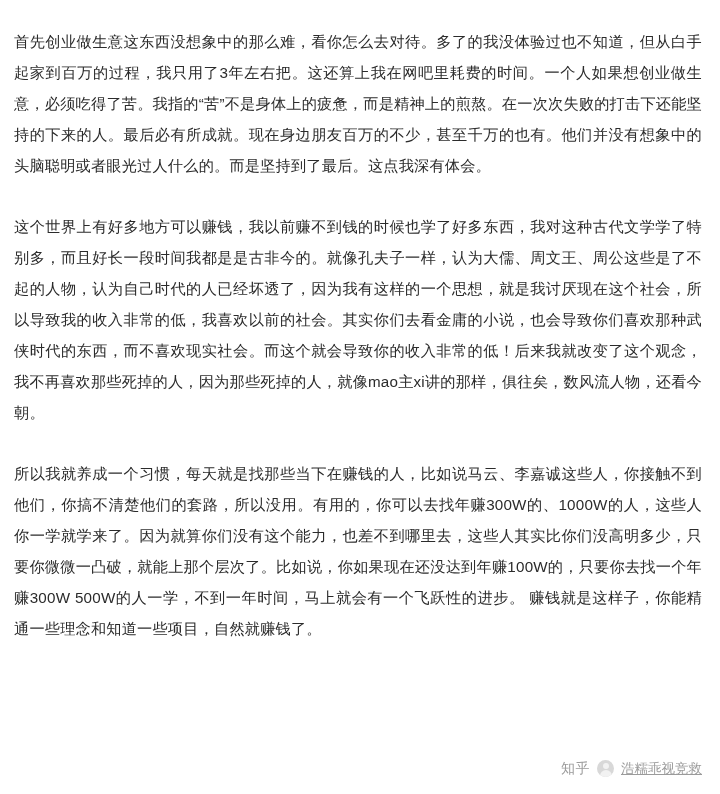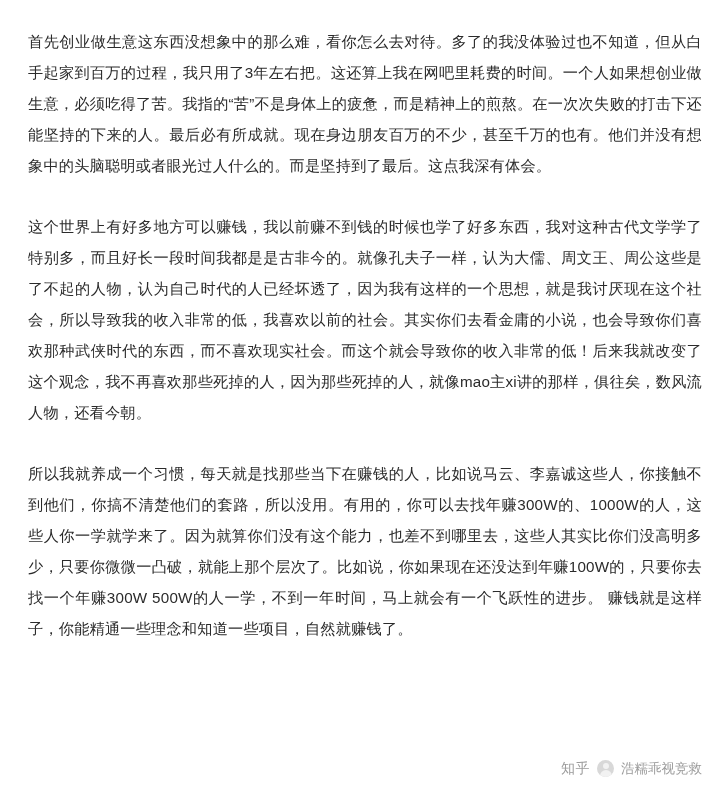--- a/index.html
+++ b/index.html
@@ -12,21 +12,21 @@
     background: #ffffff;
     font-family: "Liberation Sans", "DejaVu Sans", sans-serif;
     color: #1a1a1a;
     position: relative;
     overflow: hidden;
   }
   .page {
     width: 720px;
     height: 794px;
     box-sizing: border-box;
-    padding: 26px 18px 0 28px;
+    padding: 26px 18px 0 14px;
     position: relative;
   }
   .para {
     font-size: 15.2px;
     line-height: 31px;
     color: #2b2b2b;
     text-align: justify;
     letter-spacing: 0.2px;
     margin: 0 0 30px 0;
     word-break: break-all;
@@ -79,20 +79,21 @@
     top: 10px;
     width: 12px;
     height: 9px;
     margin-left: -6px;
     border-radius: 6px 6px 0 0;
     background: #f2f2f2;
   }
   .footer-name {
     color: #9b9b9b;
     font-size: 13.5px;
+    text-decoration: underline;
   }
 </style>
 </head>
 <body>
 
 <div class="page">
 
   <p class="para">首先创业做生意这东西没想象中的那么难，看你怎么去对待。多了的我没体验过也不知道，但从白手起家到百万的过程，我只用了3年左右把。这还算上我在网吧里耗费的时间。一个人如果想创业做生意，必须吃得了苦。我指的“苦”不是身体上的疲惫，而是精神上的煎熬。在一次次失败的打击下还能坚持的下来的人。最后必有所成就。现在身边朋友百万的不少，甚至千万的也有。他们并没有想象中的头脑聪明或者眼光过人什么的。而是坚持到了最后。这点我深有体会。</p>
   <p class="para">这个世界上有好多地方可以赚钱，我以前赚不到钱的时候也学了好多东西，我对这种古代文学学了特别多，而且好长一段时间我都是是古非今的。就像孔夫子一样，认为大儒、周文王、周公这些是了不起的人物，认为自己时代的人已经坏透了，因为我有这样的一个思想，就是我讨厌现在这个社会，所以导致我的收入非常的低，我喜欢以前的社会。其实你们去看金庸的小说，也会导致你们喜欢那种武侠时代的东西，而不喜欢现实社会。而这个就会导致你的收入非常的低！后来我就改变了这个观念，我不再喜欢那些死掉的人，因为那些死掉的人，就像mao主xi讲的那样，俱往矣，数风流人物，还看今朝。</p>
   <p class="para">所以我就养成一个习惯，每天就是找那些当下在赚钱的人，比如说马云、李嘉诚这些人，你接触不到他们，你搞不清楚他们的套路，所以没用。有用的，你可以去找年赚300W的、1000W的人，这些人你一学就学来了。因为就算你们没有这个能力，也差不到哪里去，这些人其实比你们没高明多少，只要你微微一凸破，就能上那个层次了。比如说，你如果现在还没达到年赚100W的，只要你去找一个年赚300W 500W的人一学，不到一年时间，马上就会有一个飞跃性的进步。 赚钱就是这样子，你能精通一些理念和知道一些项目，自然就赚钱了。</p>

